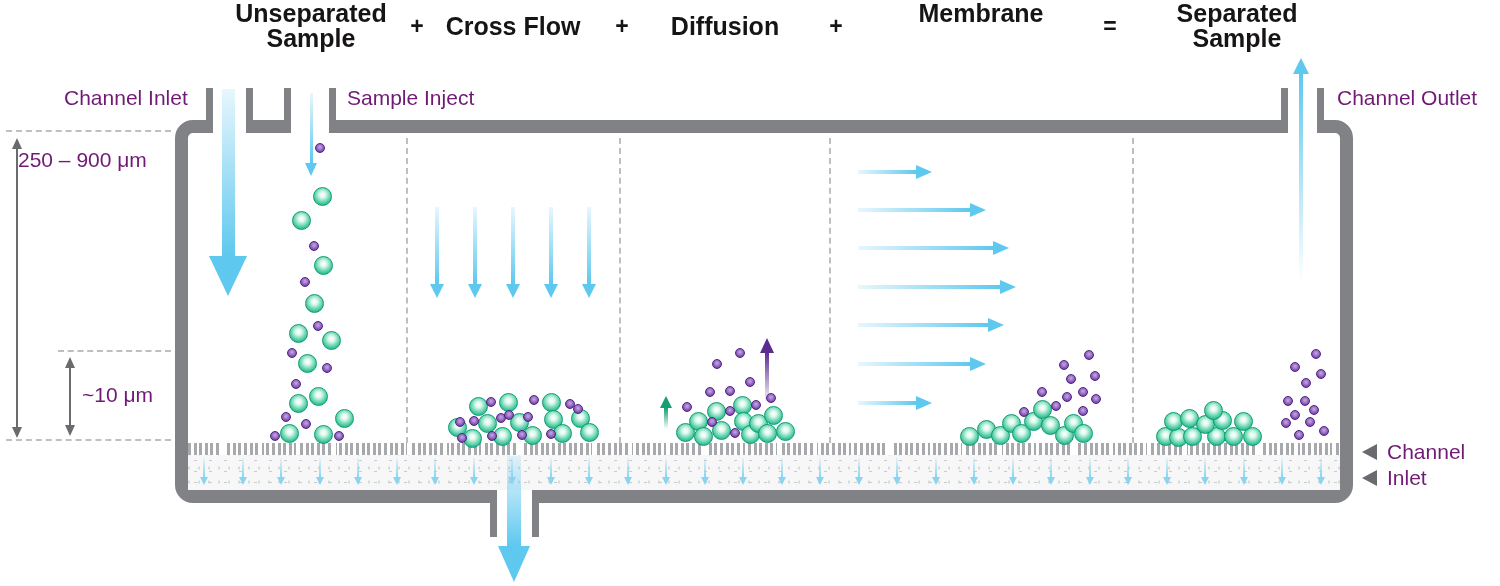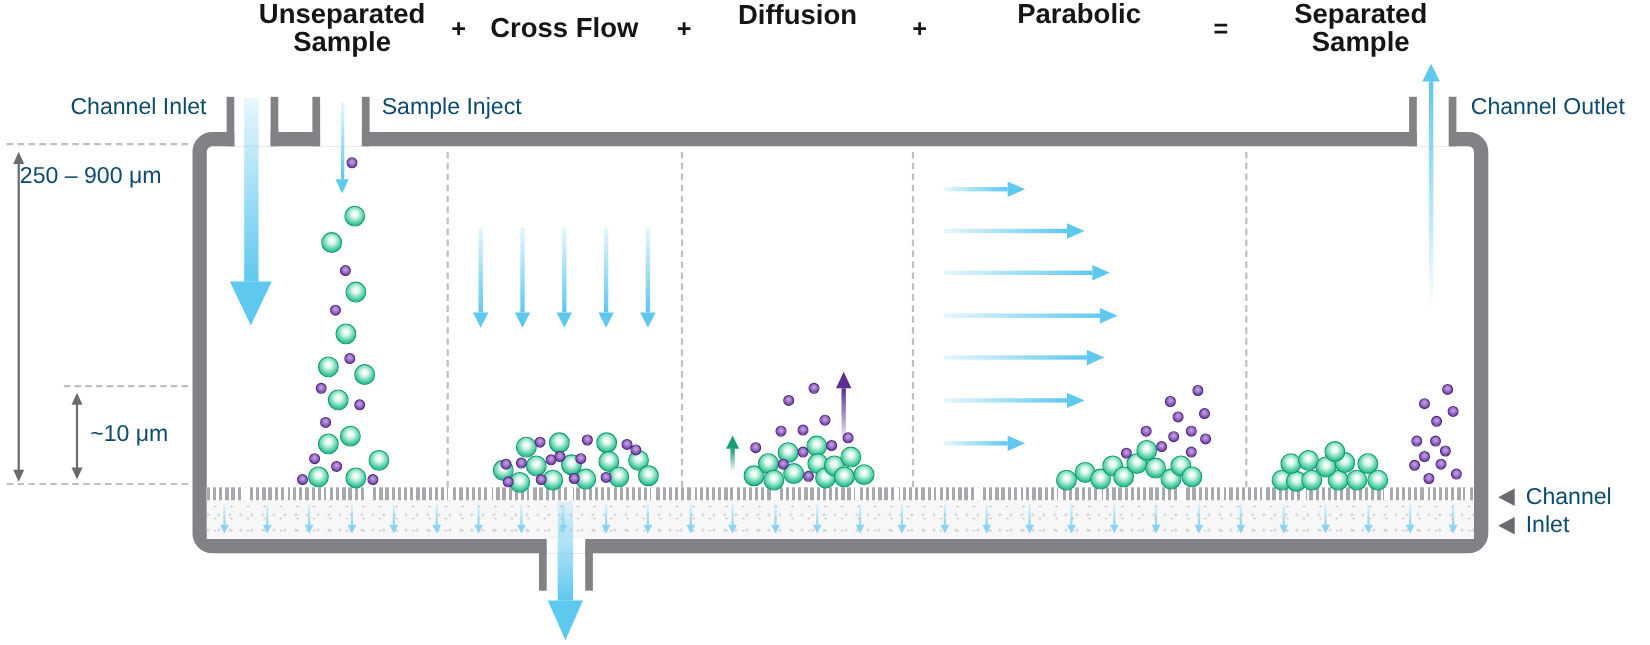--- a/index.html
+++ b/index.html
@@ -43,21 +43,21 @@
   
   .dash-h{border-top:2px dashed #bdbfc1;height:0;}
   #dh1{left:6px;top:130px;width:165px;}
   #dh2{left:58px;top:350px;width:113px;}
   #dh3{left:6px;top:439px;width:165px;}
   .vline{width:2px;background:#6a6b6e;}
   .tri-up{width:0;height:0;border-left:5px solid transparent;border-right:5px solid transparent;border-bottom:11px solid #6a6b6e;}
   .tri-down{width:0;height:0;border-left:5px solid transparent;border-right:5px solid transparent;border-top:11px solid #6a6b6e;}
   .tri-left{width:0;height:0;border-top:8px solid transparent;border-bottom:8px solid transparent;border-right:15px solid #6a6b6e;}
   
-  .lbl{font-size:21px;color:#0c4a6e;white-space:nowrap;}
+  .lbl{font-size:21px;color:#701a75;white-space:nowrap;}
   .f-term{transform:translateX(-50%);text-align:center;font-weight:bold;font-size:25px;line-height:25px;color:#161414;white-space:nowrap;}
   .f-op{transform:translateX(-50%);font-weight:bold;font-size:23px;color:#161414;}
   .side-note{display:flex;align-items:center;gap:10px;}
   
   .pg{width:19px;height:19px;border-radius:50%;box-sizing:border-box;border:1.5px solid #0d9c72;
       background:radial-gradient(circle at 50% 40%, #ffffff 0%, #dff8ee 22%, #7eddbc 48%, #34bf95 72%, #12a87c 100%);}
   .pp{width:10px;height:10px;border-radius:50%;box-sizing:border-box;border:1px solid #4e2385;
       background:radial-gradient(circle at 50% 40%, #c7abde 0%, #9a6ec4 45%, #6b3fa0 80%, #5b2d90 100%);}
 </style>
 </head>
@@ -115,26 +115,26 @@
   <div class="abs" id="dynamic" style="left:0;top:0;width:1500px;height:586px;">
       <div class="f-term" style="position: absolute; left: 311px; top: 1px;">
         <div>Unseparated</div>
         <div>Sample</div>
       </div>
       <div class="f-op" style="position: absolute; left: 417px; top: 13px;">+</div>
       <div class="f-term" style="position: absolute; left: 513px; top: 14px;">
         <div>Cross Flow</div>
       </div>
       <div class="f-op" style="position: absolute; left: 622px; top: 13px;">+</div>
-      <div class="f-term" style="position: absolute; left: 725px; top: 2px;">
+      <div class="f-term" style="position: absolute; left: 725px; top: 14px;">
         <div>Diffusion</div>
       </div>
       <div class="f-op" style="position: absolute; left: 836px; top: 13px;">+</div>
       <div class="f-term" style="position: absolute; left: 981px; top: 1px;">
-        <div>Parabolic</div>
+        <div>Membrane</div>
       </div>
       <div class="f-op" style="position: absolute; left: 1110px; top: 13px;">=</div>
       <div class="f-term" style="position: absolute; left: 1237px; top: 1px;">
         <div>Separated</div>
         <div>Sample</div>
       </div>
       <div style="position: absolute; left: 406px; top: 138px; height: 305px; border-left: 2px dashed rgb(189, 191, 193);"></div>
       <div style="position: absolute; left: 619px; top: 138px; height: 305px; border-left: 2px dashed rgb(189, 191, 193);"></div>
       <div style="position: absolute; left: 829px; top: 138px; height: 305px; border-left: 2px dashed rgb(189, 191, 193);"></div>
       <div style="position: absolute; left: 1132px; top: 138px; height: 305px; border-left: 2px dashed rgb(189, 191, 193);"></div>

